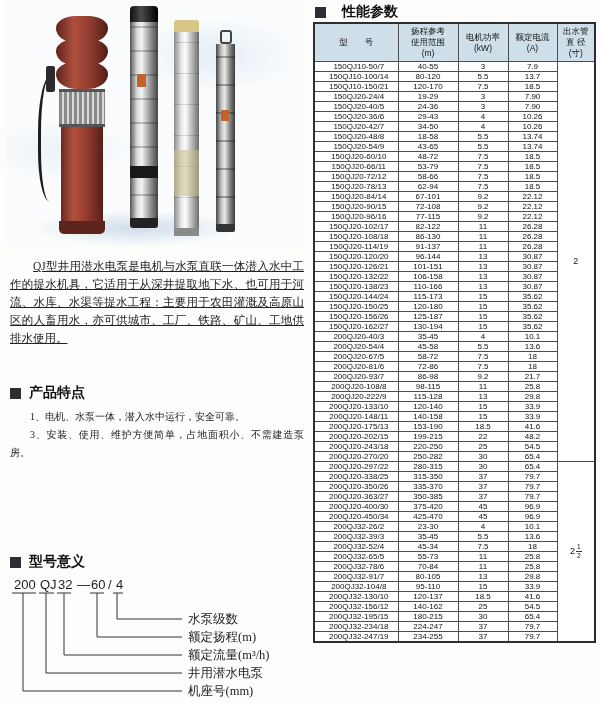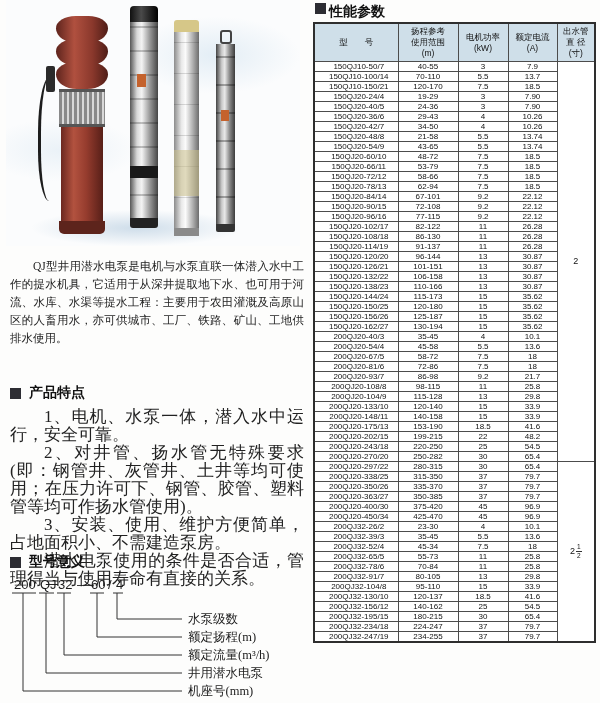--- a/index.html
+++ b/index.html
@@ -62,30 +62,30 @@
   .p4 .label { position:absolute; left:5px; top:66px; width:8px; height:11px; background:#c4622d; }
   .p4 .tip { height:8px; background:#333; border-radius:0 0 2px 2px; }
 
   .section { position:absolute; left:10px; width:294px; }
   .sec-overview { top:257px; }
   .sec-features { top:384px; }
   .sec-model   { top:553px; }
   .sec-head { display:flex; align-items:center; gap:8px; margin-bottom:6px;
       font-family:"Liberation Sans", sans-serif; font-weight:bold; font-size:14px; color:#111; }
   .bullet { width:11px; height:11px; background:#2d2d33; display:inline-block; }
-  .para { font-size:11.5px; line-height:18px; text-align:justify; text-indent:2em; color:#222; }
-  .feat p { font-size:17px; line-height:18px; text-align:justify; text-indent:2em; color:#222; }
+  .para { font-size:11.5px; line-height:18px; text-align:justify; text-indent:2em; color:#222;text-decoration:underline; }
+  .feat p { font-size:10px; line-height:18px; text-align:justify; text-indent:2em; color:#222; }
 
   .model-svg text { fill:#1c1c1c; }
   .model-svg .tok { font-family:"Liberation Sans", sans-serif; font-size:13px; }
   .model-svg .lbl { font-family:"Liberation Serif", serif; font-size:12.5px; }
   .model-svg line, .model-svg polyline { stroke:#333; stroke-width:1; fill:none; }
 
   
-  .right-title { position:absolute; left:315px; top:3px; display:flex; gap:3px;
+  .right-title { position:absolute; left:315px; top:3px; display:flex; align-items:center; gap:16px;
       font-family:"Liberation Sans", sans-serif; font-weight:bold; font-size:14px; color:#111; }
   .spec { position:absolute; left:313px; top:22px; }
   table { border-collapse:collapse; table-layout:fixed; width:281px;
       font-family:"Liberation Sans", sans-serif; }
   th, td { border:1px solid #4c4c4c; }
   table { border:2px solid #2e2e2e; }
   thead th { background:#cfdfe9; font-weight:normal; font-size:8.5px; line-height:11px;
       white-space:pre-line; padding:2px 0; color:#111; }
   tbody td { height:10px; font-size:8px; line-height:9px; text-align:center; color:#111;
       background:#fff; overflow:hidden; white-space:nowrap; }
@@ -138,23 +138,21 @@
   <p class="para">QJ型井用潜水电泵是电机与水泵直联一体潜入水中工作的提水机具，它适用于从深井提取地下水、也可用于河流、水库、水渠等提水工程：主要用于农田灌溉及高原山区的人畜用水，亦可供城市、工厂、铁路、矿山、工地供排水使用。</p>
 </div>
 
 <div class="section sec-features">
   <div class="sec-head">
     <span class="bullet"></span>
     <span>产品特点</span>
   </div>
   <div class="feat">
     <p>1、电机、水泵一体，潜入水中运行，安全可靠。</p>
-    <p>2、对井管、扬水管无特殊要求(即：钢管井、灰管井、土井等均可使用；在压力许可下、钢管、胶管、塑料管等均可作扬水管使用)。</p>
     <p>3、安装、使用、维护方便简单，占地面积小、不需建造泵房。</p>
-    <p>潜水电泵使用的条件是否合适，管理得当与使用寿命有直接的关系。</p>
   </div>
 </div>
 
 <div class="section sec-model">
   <div class="sec-head">
     <span class="bullet"></span>
     <span>型号意义</span>
   </div>
   <svg class="model-svg" width="292" height="126" viewBox="0 0 292 126">
     <text class="tok" x="4" y="12">200</text>
@@ -214,21 +212,21 @@
     <tbody>
         <tr>
           <td class="col0">150QJ10-50/7</td>
           <td class="col1">40-55</td>
           <td class="col2">3</td>
           <td class="col3">7.9</td>
           <td rowspan="40" class="diam"><span>2</span></td>
         </tr>
         <tr>
           <td class="col0">150QJ10-100/14</td>
-          <td class="col1">70-110</td>
+          <td class="col1">80-120</td>
           <td class="col2">5.5</td>
           <td class="col3">13.7</td>
         </tr>
         <tr>
           <td class="col0">150QJ10-150/21</td>
           <td class="col1">120-170</td>
           <td class="col2">7.5</td>
           <td class="col3">18.5</td>
         </tr>
         <tr>
@@ -250,21 +248,21 @@
           <td class="col3">10.26</td>
         </tr>
         <tr>
           <td class="col0">150QJ20-42/7</td>
           <td class="col1">34-50</td>
           <td class="col2">4</td>
           <td class="col3">10.26</td>
         </tr>
         <tr>
           <td class="col0">150QJ20-48/8</td>
-          <td class="col1">21-58</td>
+          <td class="col1">18-58</td>
           <td class="col2">5.5</td>
           <td class="col3">13.74</td>
         </tr>
         <tr>
           <td class="col0">150QJ20-54/9</td>
           <td class="col1">43-65</td>
           <td class="col2">5.5</td>
           <td class="col3">13.74</td>
         </tr>
         <tr>
@@ -405,21 +403,21 @@
           <td class="col2">9.2</td>
           <td class="col3">21.7</td>
         </tr>
         <tr>
           <td class="col0">200QJ20-108/8</td>
           <td class="col1">98-115</td>
           <td class="col2">11</td>
           <td class="col3">25.8</td>
         </tr>
         <tr>
-          <td class="col0">200QJ20-104/9</td>
+          <td class="col0">200QJ20-222/9</td>
           <td class="col1">115-128</td>
           <td class="col2">13</td>
           <td class="col3">29.8</td>
         </tr>
         <tr>
           <td class="col0">200QJ20-133/10</td>
           <td class="col1">120-140</td>
           <td class="col2">15</td>
           <td class="col3">33.9</td>
         </tr>

